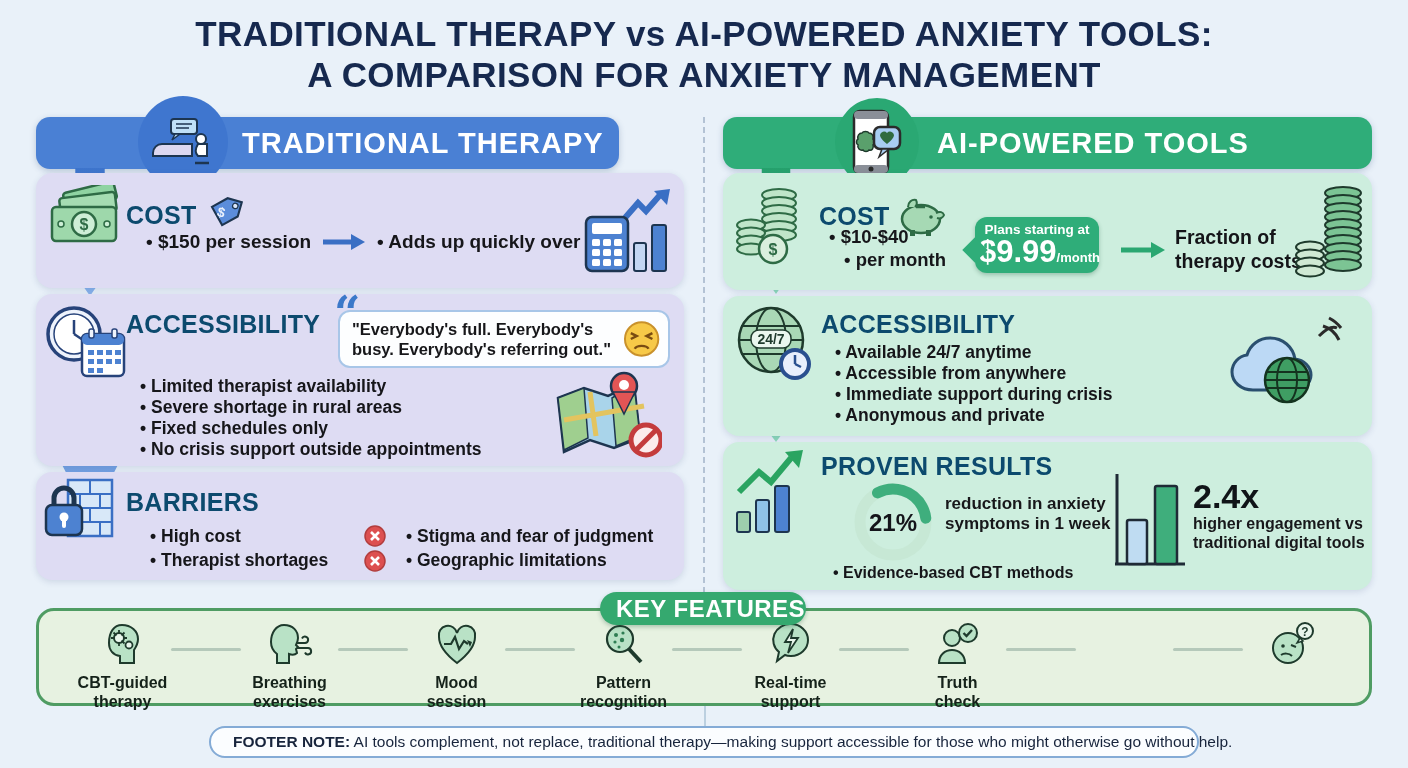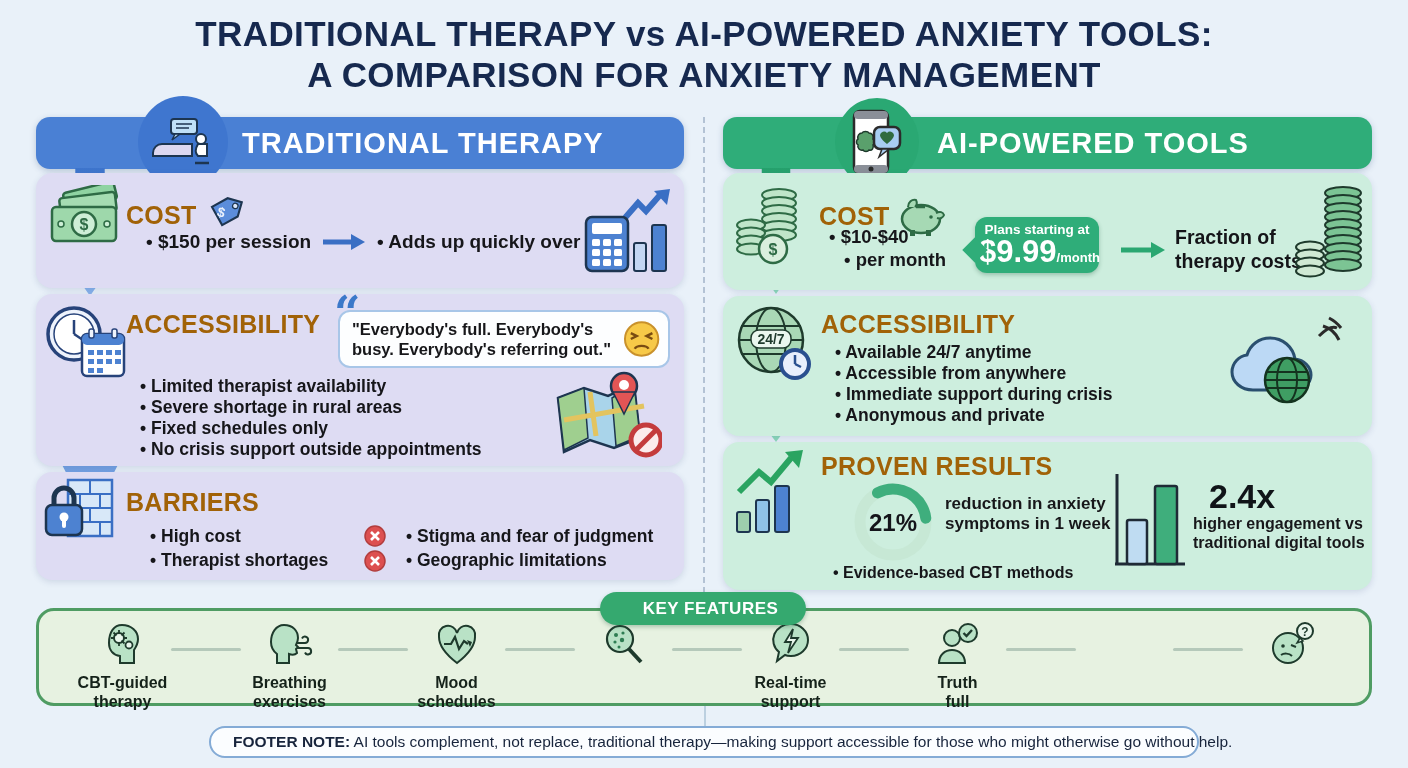--- a/index.html
+++ b/index.html
@@ -6,32 +6,32 @@
   html,body { width:1408px; height:768px; }
   body { background:#e9f1f9; font-family:"Liberation Sans", sans-serif; overflow:hidden; }
   #page { position:relative; width:1408px; height:768px; }
 
   .title { position:absolute; top:13px; left:0; width:100%; text-align:center;
            font-weight:bold; color:#16294f; font-size:35px; line-height:41px; letter-spacing:.4px; }
 
   .headerbar { position:absolute; top:117px; height:52px; border-radius:14px;
                display:flex; align-items:center; color:#fff; font-weight:bold;
                font-size:29px; letter-spacing:1px; box-shadow:0 2px 6px rgba(40,70,120,.25); }
-  .hb-left  { left:36px;  width:648px; background:#4a80d4; padding-left:206px; }
+  .hb-left  { left:36px;  width:583px; background:#4a80d4; padding-left:206px; }
   .hb-right { left:723px; width:649px; background:#2fad79; padding-left:214px; }
 
   .hcircle { position:absolute; border-radius:50%; display:flex; align-items:center; justify-content:center; }
   .hc-left  { left:138px; top:96px; width:90px; height:92px; background:#3f76cf; }
   .hc-right { left:835px; top:98px; width:84px; height:88px; background:#2aa873; }
 
   .panel { position:absolute; border-radius:16px; box-shadow:0 2px 6px rgba(60,80,130,.16); }
   .p-left  { background:#dedcf3; }
   .p-right { background:#cdeede; }
 
-  .heading { position:absolute; font-size:25px; font-weight:bold; color:#a16207; letter-spacing:.3px;
+  .heading { position:absolute; font-size:25px; font-weight:bold; color:#0c4a6e; letter-spacing:.3px;
              display:flex; align-items:center; gap:8px; }
   .bullet { font-size:17.5px; font-weight:bold; color:#16161a; line-height:21px; }
   .bullet::before { content:"•  "; }
   .nb { padding-left:15px; }
   .abs { position:absolute; }
 
   .varrow { position:absolute;
             clip-path:polygon(27% 0,73% 0,73% 64%,100% 64%,50% 100%,0 64%,27% 64%); }
   .va-blue  { background:linear-gradient(180deg,#3d74cc 0%,#8ab5ee 100%); width:64px; }
   .va-green { background:linear-gradient(180deg,#25a06c 0%,#8fdcbd 100%); width:62px; }
@@ -50,21 +50,21 @@
                 transform:rotate(45deg); }
   .pb-top { font-size:13.5px; font-weight:bold; line-height:15px; }
   .pb-price { font-size:31px; font-weight:bold; line-height:30px; }
   .pb-unit { font-size:13px; font-weight:bold; }
 
   .xicon { width:22px; height:22px; }
 
   .kf-bar { position:absolute; left:36px; top:608px; width:1336px; height:98px; background:#e7f2e1;
             border:3px solid #4f9c63; border-radius:18px; }
   .kf-badge { position:absolute; left:600px; top:592px; width:206px; height:33px; background:#35a96f;
-              border-radius:17px; color:#fff; font-weight:bold; font-size:17px; letter-spacing:.5px;
+              border-radius:17px; color:#fff; font-weight:bold; font-size:24px; letter-spacing:.5px;
               display:flex; align-items:center; justify-content:center; box-shadow:0 2px 4px rgba(30,90,60,.3);padding-left:15px; }
   .kf-item { position:absolute; top:10px; width:167px; text-align:center; }
   .kf-label { font-size:16px; font-weight:bold; color:#15221a; line-height:19px; margin-top:2px; }
   .kf-conn { position:absolute; top:37px; width:70px; height:3px; background:#b5c9ba; border-radius:2px; }
 
   .footer { position:absolute; left:209px; top:726px; width:990px; height:32px; background:#fbfdff;
             border:2px solid #84abd6; border-radius:16px; display:flex; align-items:center;
             padding:0 14px; gap:8px; }
   .footer-text { font-size:15.5px; color:#17243c; white-space:nowrap; }
   .footer-label { font-weight:bold; }
@@ -372,21 +372,21 @@
       <circle cx="42" cy="42" r="33" fill="none" stroke="#3fae7d" stroke-width="11" stroke-dasharray="64 144" stroke-linecap="round" transform="rotate(-118 42 42)"></circle>
       <text x="42" y="51" text-anchor="middle" font-size="24" font-weight="bold" fill="#14141a">21%</text>
     </svg>
     <div class="abs stattx" style="left:222px; top:52px; width:178px;">reduction in anxiety symptoms in 1 week</div>
     <svg class="abs" style="left:390px; top:30px;" width="74" height="96" viewBox="0 0 74 96">
       <line x1="4" y1="2" x2="4" y2="92" stroke="#1f2a36" stroke-width="3"></line>
       <line x1="2" y1="92" x2="72" y2="92" stroke="#1f2a36" stroke-width="3"></line>
       <rect x="14" y="48" width="20" height="44" rx="2" fill="#bfdcf2" stroke="#1f2a36" stroke-width="2.5"></rect>
       <rect x="42" y="14" width="22" height="78" rx="2" fill="#3fae7c" stroke="#1f2a36" stroke-width="2.5"></rect>
     </svg>
-    <div class="abs stat2v" style="left:470px; top:38px;margin-left:16px;">2.4x</div>
+    <div class="abs stat2v" style="left:470px; top:38px;">2.4x</div>
     <div class="abs" style="left:470px; top:72px; width:190px; font-size:16px; font-weight:bold; color:#17171a; line-height:19px;">higher engagement vs traditional digital tools</div>
     <div class="bullet abs" style="left:110px; top:120px; font-size:16px;">Evidence-based CBT methods</div>
   </div>
 
   <div class="kf-bar">
     <div class="kf-conn" style="left:132px;"></div>
     <div class="kf-conn" style="left:299px;"></div>
     <div class="kf-conn" style="left:466px;"></div>
     <div class="kf-conn" style="left:633px;"></div>
     <div class="kf-conn" style="left:800px;"></div>
@@ -418,34 +418,38 @@
     </div>
 
     <div class="kf-item" style="left:334px;">
       <svg width="46" height="46" viewBox="0 0 46 46">
         <path d="M23 42C10 32 5 24 5 16A9 9 0 0 1 23 12 9 9 0 0 1 41 16c0 8-5 16-18 26z" fill="#b9e2c6" stroke="#1e3a2c" stroke-width="2"></path>
         <path d="M10 23h7l4-7 4 12 5-8 4 3" fill="none" stroke="#1e3a2c" stroke-width="2.2"></path>
         <path d="M33 19l5 2-2 5z" fill="#1e3a2c"></path>
       </svg>
       <div class="kf-label">
         <div>Mood</div>
-        <div>schedules</div>
+        <div>session</div>
       </div>
     </div>
 
     <div class="kf-item" style="left:501px;">
       <svg width="46" height="46" viewBox="0 0 46 46">
         <circle cx="19" cy="18" r="13" fill="#b9e2c6" stroke="#1e3a2c" stroke-width="2.2"></circle>
         <circle cx="15" cy="14" r="2" fill="#2e7d52"></circle>
           <circle cx="22" cy="12" r="1.6" fill="#2e7d52"></circle>
         <circle cx="14" cy="21" r="1.6" fill="#2e7d52"></circle>
           <circle cx="21" cy="19" r="2.2" fill="#2e7d52"></circle>
         <circle cx="18" cy="26" r="1.5" fill="#2e7d52"></circle>
         <line x1="28" y1="28" x2="40" y2="41" stroke="#1e3a2c" stroke-width="4"></line>
       </svg>
+      <div class="kf-label">
+        <div>Pattern</div>
+        <div>recognition</div>
+      </div>
     </div>
 
     <div class="kf-item" style="left:668px;">
       <svg width="46" height="46" viewBox="0 0 46 46">
         <path d="M23 3a17 16 0 0 1 0 32c-2 0-4 0-6-1l-8 6 2-9a17 16 0 0 1 12-28z" fill="#b9e2c6" stroke="#1e3a2c" stroke-width="2"></path>
         <path d="M25 8l-8 13h6l-3 11 10-15h-7z" fill="#e9f6ec" stroke="#1e3a2c" stroke-width="1.8"></path>
       </svg>
       <div class="kf-label">
         <div>Real-time</div>
         <div>support</div>
@@ -454,21 +458,21 @@
 
     <div class="kf-item" style="left:835px;">
       <svg width="46" height="46" viewBox="0 0 46 46">
         <circle cx="17" cy="17" r="8" fill="#b9e2c6" stroke="#1e3a2c" stroke-width="2"></circle>
         <path d="M4 42c0-8 6-13 13-13s13 5 13 13z" fill="#b9e2c6" stroke="#1e3a2c" stroke-width="2"></path>
         <circle cx="33" cy="12" r="9" fill="#b9e2c6" stroke="#1e3a2c" stroke-width="2"></circle>
         <path d="M28.5 12l3 3 5.5-6" fill="none" stroke="#1e3a2c" stroke-width="2.4"></path>
       </svg>
       <div class="kf-label">
         <div>Truth</div>
-        <div>full</div>
+        <div>check</div>
       </div>
     </div>
 
 
     <div class="kf-item" style="left:1169px;">
       <svg width="46" height="46" viewBox="0 0 46 46">
         <circle cx="19" cy="27" r="15" fill="#b9e2c6" stroke="#1e3a2c" stroke-width="2"></circle>
         <circle cx="14" cy="25" r="1.8" fill="#1e3a2c"></circle>
         <path d="M22 24l5 2M12 34c3-2 8-2 11 1" fill="none" stroke="#1e3a2c" stroke-width="2"></path>
         <circle cx="36" cy="10" r="8" fill="#e9f6ec" stroke="#1e3a2c" stroke-width="2"></circle>

